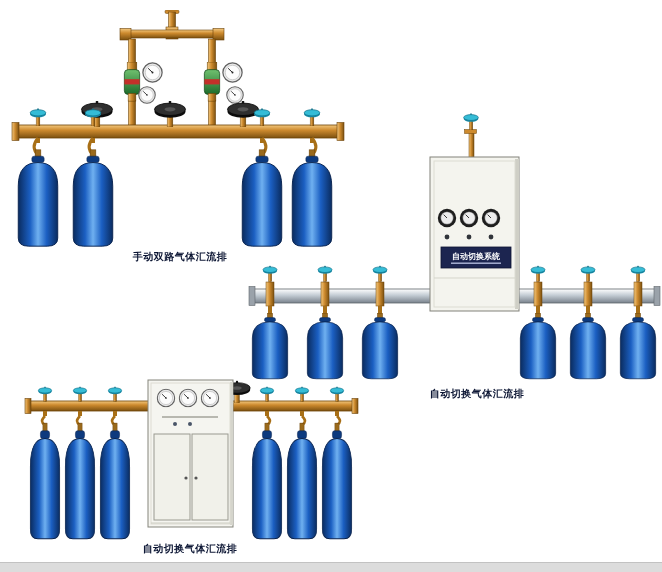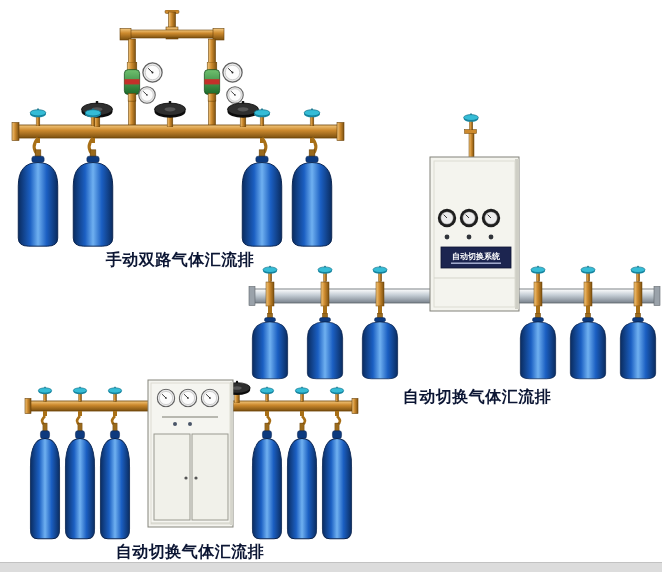--- a/index.html
+++ b/index.html
@@ -5,21 +5,21 @@
   * { margin:0; padding:0; box-sizing:border-box; }
   html,body { background:#ffffff; }
   body { font-family:"Liberation Sans","DejaVu Sans",sans-serif; }
   .canvas {
     position:relative; width:662px; height:572px;
     background:#ffffff; overflow:hidden;
   }
   .illus { position:absolute; }
   .product-label {
     position:absolute;
-    font-size:16px; font-weight:bold; color:#0b1533;
+    font-size:10px; font-weight:bold; color:#0b1533;
     letter-spacing:0.5px; text-align:center; white-space:nowrap;
   }
   .footer-strip {
     position:absolute; left:0; top:562px; width:662px; height:10px;
     background:#dcdcdc; border-top:1px solid #c2c2c2;
   }
 </style>
 </head>
 <body>
 

